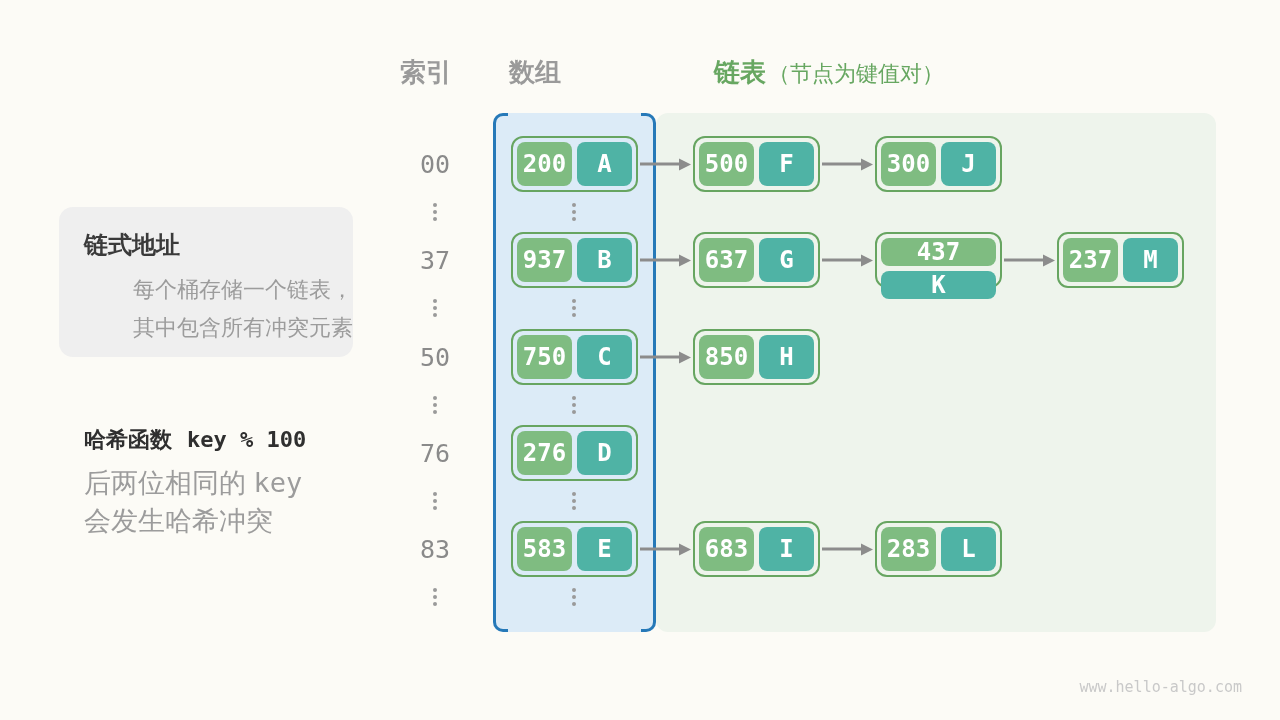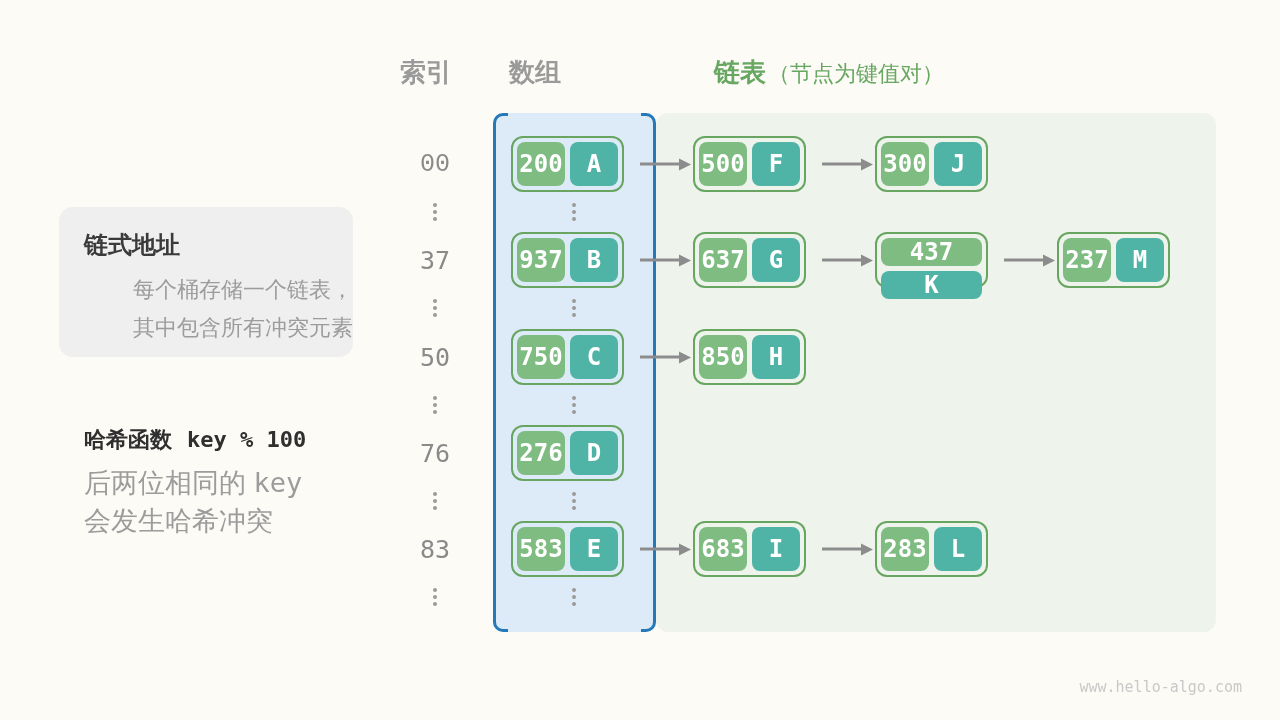--- a/index.html
+++ b/index.html
@@ -47,21 +47,21 @@
   #hash-note .line{font-size:27px;color:var(--text-gray,#9c9c9c);line-height:38px;}
   #hash-note .lines{margin-top:9px;}
   #hash-note .mono{font-family:"DejaVu Sans Mono",monospace;}
   
   .idx{
     position:absolute;transform:translate(-50%,-50%);
     font-family:"DejaVu Sans Mono",monospace;font-size:25px;
     color:var(--index-gray,#8a8a8a);white-space:nowrap;
   }
   .node{
-    position:absolute;width:113px;height:56px;box-sizing:border-box;
+    position:absolute;width:127px;height:56px;box-sizing:border-box;
     transform:translateY(-50%);
     border:2.5px solid var(--node-border,#67a561);border-radius:12px;
     display:flex;padding:4px;gap:5px;
   }
   .cell{
     flex:1;border-radius:8px;display:flex;align-items:center;justify-content:center;
     color:#ffffff;font-family:"DejaVu Sans Mono",monospace;font-size:24px;font-weight:bold;
   }
   .cell.key{background:var(--key-bg,#7fbc81);}
   .cell.val{background:var(--val-bg,#4fb3a5);}
@@ -111,21 +111,21 @@
     <span>哈希函数</span>
     <span class="formula">key % 100</span>
   </div>
   <div class="lines">
     <div class="line"><span>后两位相同的 </span><span class="mono">key</span></div>
     <div class="line">会发生哈希冲突</div>
   </div>
 </div>
 
 <div class="abs" id="rows-layer" style="left:0;top:0;width:1280px;height:720px;">
-    <div class="idx" style="left: 435px; top: 164px; font-family: Liberation Mono, monospace;">00</div>
+    <div class="idx" style="left: 435px; top: 164px;">00</div>
     <div class="node" style="left: 511px; top: 164px;">
       <div class="cell key">200</div>
       <div class="cell val">A</div>
     </div>
     <div class="node" style="left: 693px; top: 164px;">
       <div class="cell key">500</div>
       <div class="cell val">F</div>
     </div>
     <div class="arrow" style="left: 640px; top: 164px; width: 39px;"></div>
     <div class="node" style="left: 875px; top: 164px;">
@@ -151,21 +151,21 @@
     <div class="node" style="left: 693px; top: 260px;">
       <div class="cell key">637</div>
       <div class="cell val">G</div>
     </div>
     <div class="arrow" style="left: 640px; top: 260px; width: 39px;"></div>
     <div class="node" style="left: 875px; top: 260px; flex-direction: column;">
       <div class="cell key">437</div>
       <div class="cell val">K</div>
     </div>
     <div class="arrow" style="left: 822px; top: 260px; width: 39px;"></div>
-    <div class="node" style="left: 1057px; top: 260px;">
+    <div class="node" style="left: 1057px; top: 260px; border-radius: 11px;">
       <div class="cell key">237</div>
       <div class="cell val">M</div>
     </div>
     <div class="arrow" style="left: 1004px; top: 260px; width: 39px;"></div>
     <div class="dots" style="left: 435px; top: 308px;">
       <span></span>
       <span></span>
       <span></span>
     </div>
     <div class="dots" style="left: 574px; top: 308px;">

